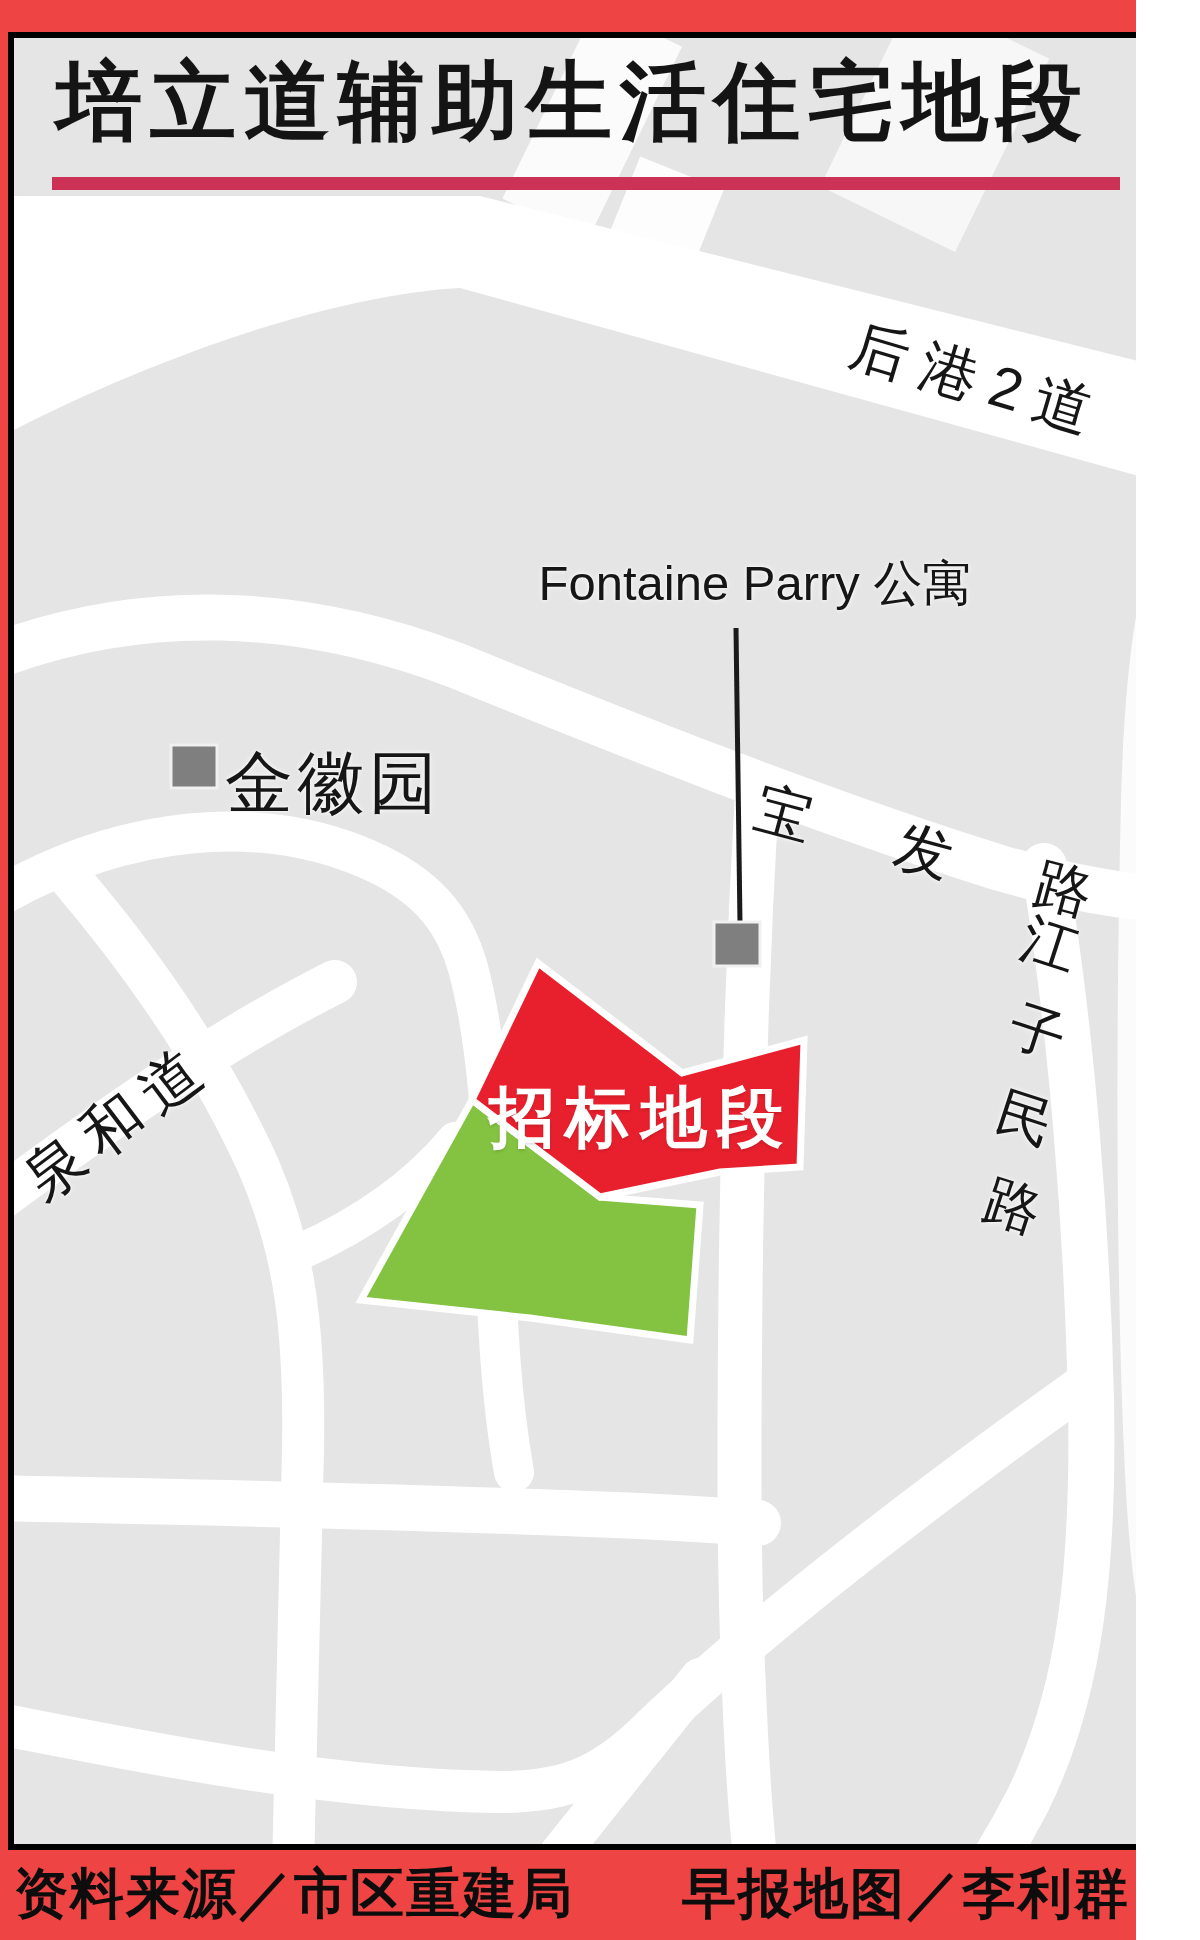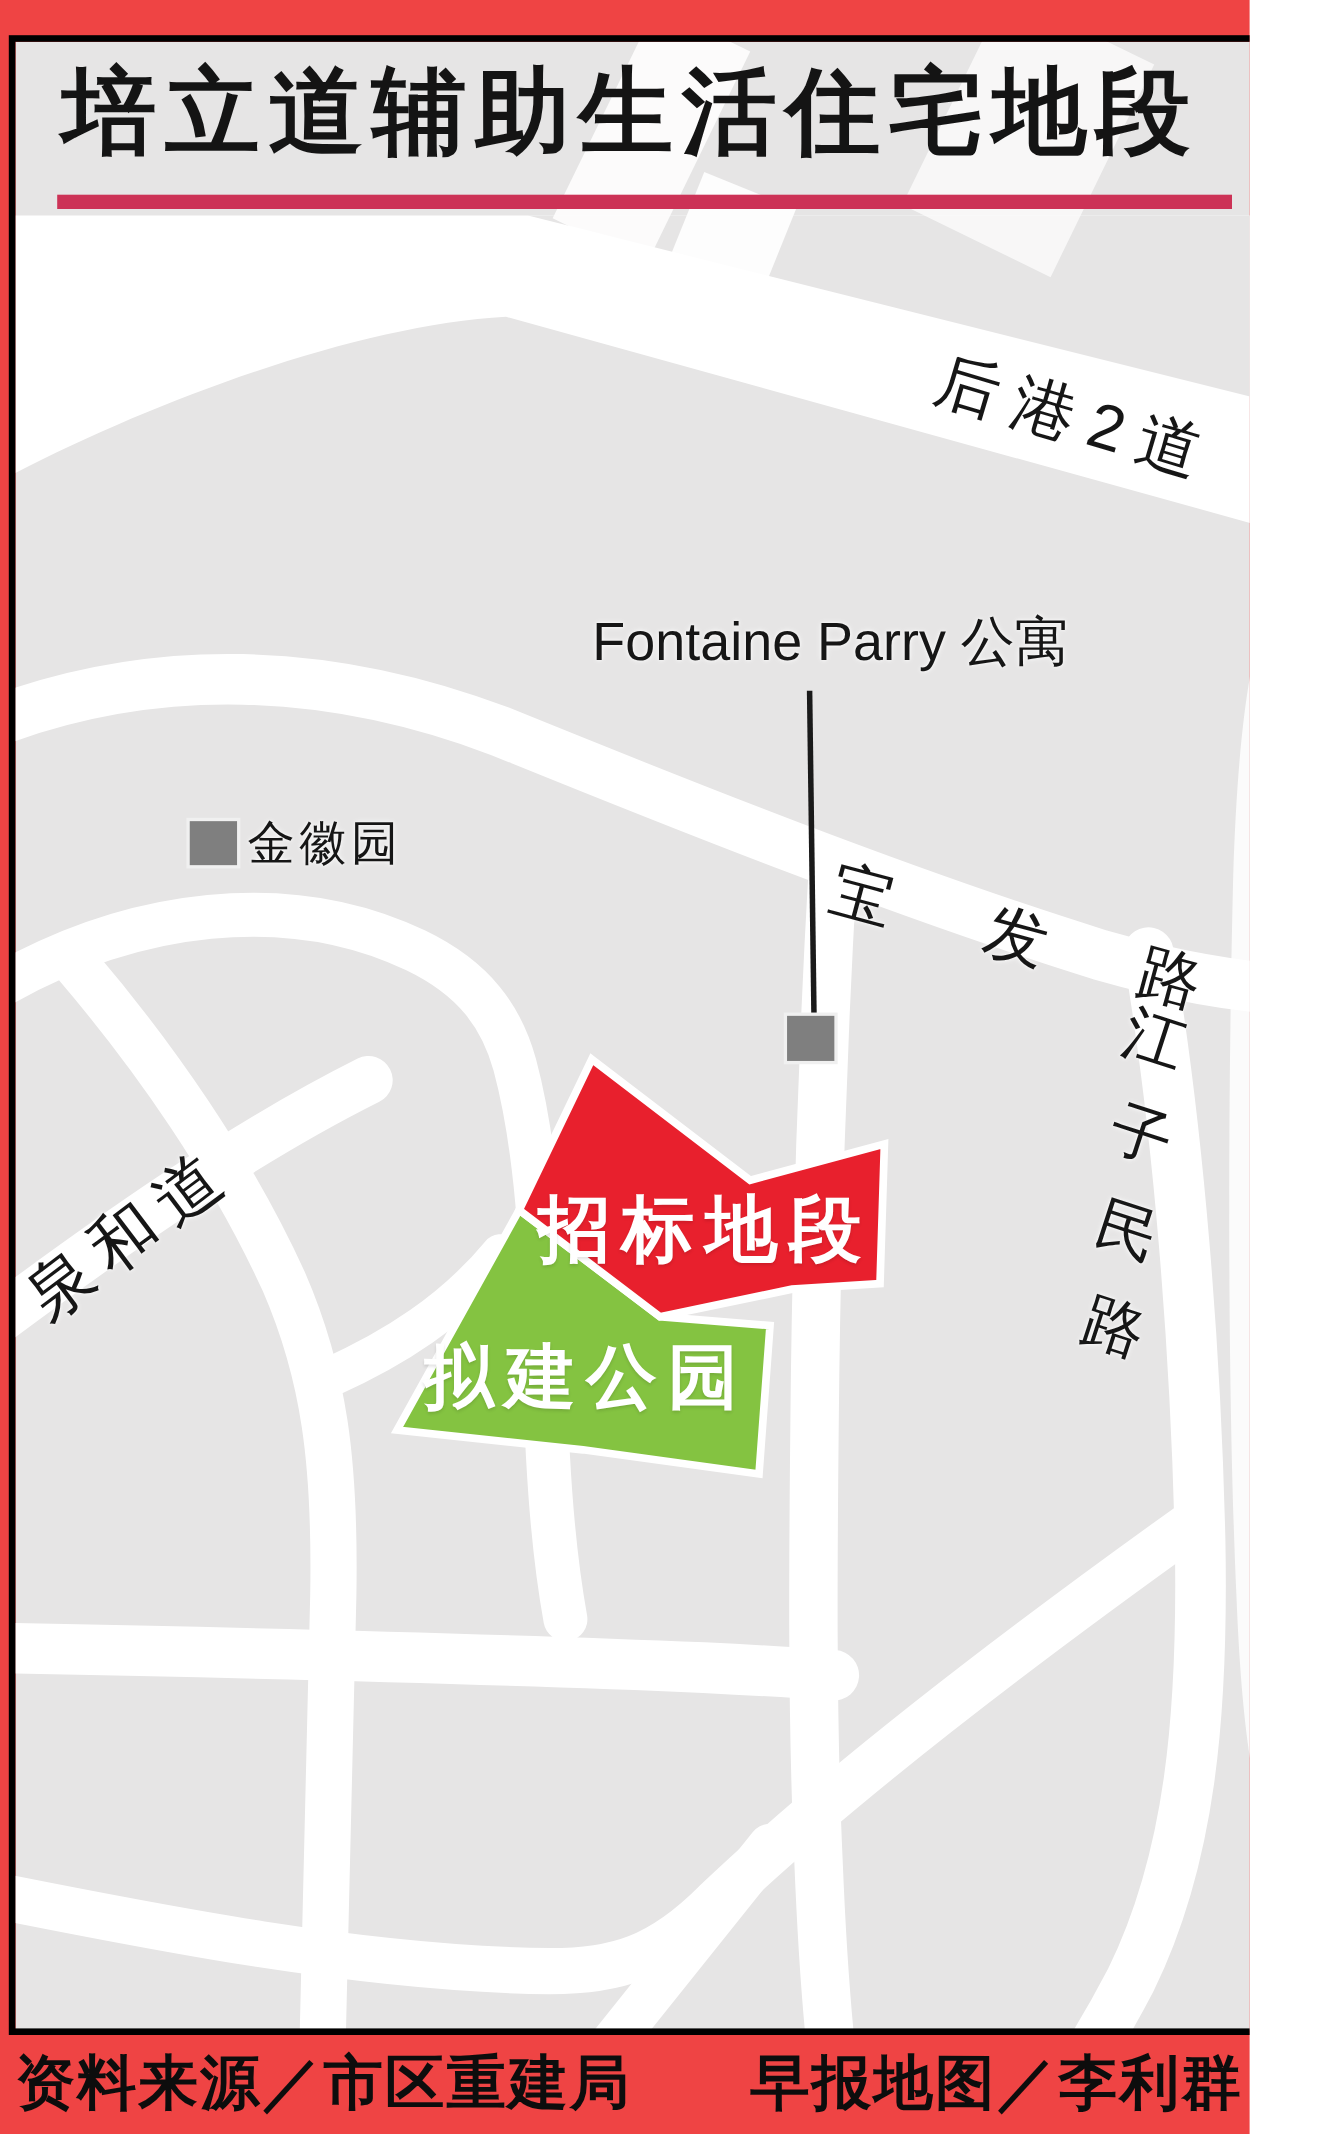--- a/index.html
+++ b/index.html
@@ -23,21 +23,21 @@
     text-shadow:0 0 3px rgba(255,255,255,.9),0 0 6px rgba(255,255,255,.7);
   }
   .lbl-hougang{left:978px;top:381px;font-size:58px;font-weight:500;letter-spacing:14px;
     transform:translate(-50%,-50%) rotate(16.5deg);}
   .lbl-baofa{left:941px;top:857px;font-size:57px;font-weight:500;letter-spacing:36px;
     transform:translate(-50%,-50%) rotate(15deg);}
   .lbl-quanhe{left:118px;top:1122px;font-size:60px;font-weight:500;letter-spacing:12px;
     transform:translate(-50%,-50%) rotate(-37deg);}
   .lbl-peili{left:521px;top:1354px;font-size:57px;font-weight:500;letter-spacing:28px;
     transform:translate(-50%,-50%);}
-  .lbl-jinhui{left:225px;top:738px;font-size:43px;font-weight:500;letter-spacing:4px;}
+  .lbl-jinhui{left:225px;top:738px;font-size:68px;font-weight:500;letter-spacing:4px;}
   .lbl-fontaine{left:755px;top:584px;font-size:49px;font-weight:500;
     transform:translate(-50%,-50%);}
   .lbl-jiang{
     left:1026px;top:912px;transform:rotate(8deg);transform-origin:top left;
     font-size:56px;font-weight:500;
   }
   .lbl-jiang span{display:block;margin-bottom:30px;transform:rotate(10deg);line-height:58px;}
   .zone-label{
     position:absolute;color:#ffffff;font-weight:900;white-space:nowrap;
     transform:translate(-50%,-50%);text-shadow:0 2px 3px rgba(0,0,0,.12);
@@ -113,18 +113,17 @@
     <span>江</span>
     <span>子</span>
     <span>民</span>
     <span>路</span>
   </div>
 
   <div class="map-label lbl-fontaine">Fontaine Parry 公寓</div>
   <div class="map-label lbl-jinhui">金徽园</div>
 
   <div class="zone-label zone-tender">招标地段</div>
-  <div class="zone-label zone-park">拟建公园</div>
 
   <div class="footer-note footer-credit">早报地图／李利群</div>
   <div class="footer-note footer-source">资料来源／市区重建局</div>
 
 </div>
 
 </body></html>

